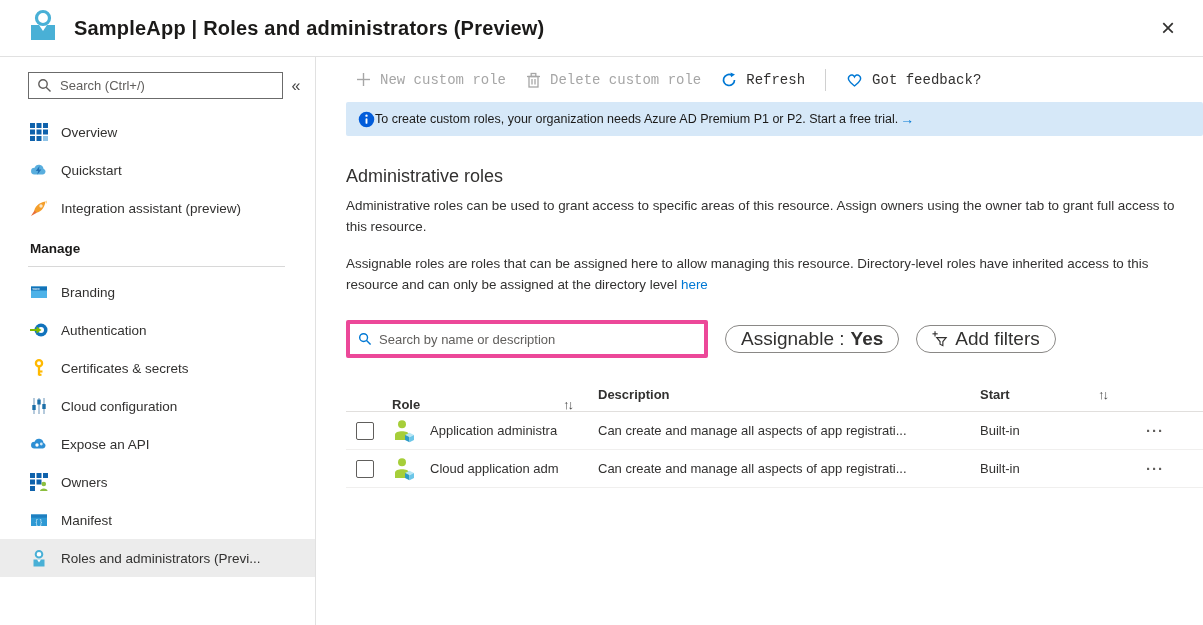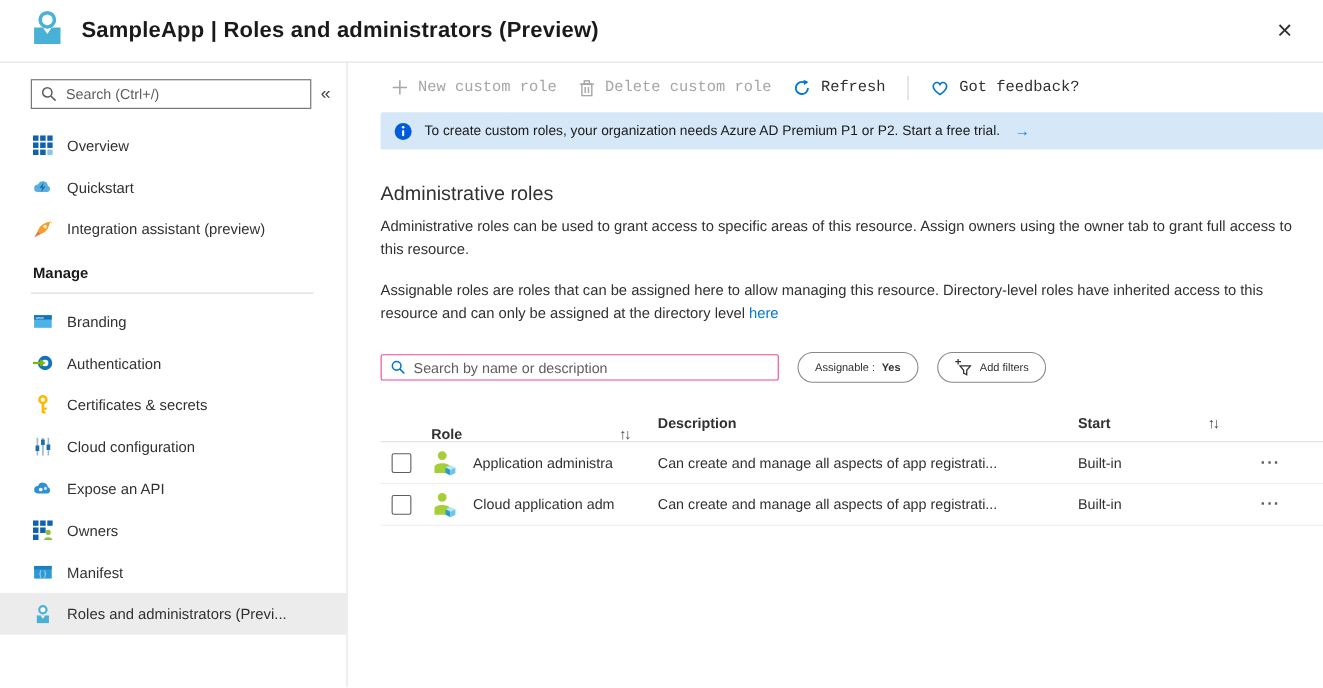--- a/index.html
+++ b/index.html
@@ -37,39 +37,39 @@
 
   
   .main { flex:1; display:flex; flex-direction:column; min-width:0; }
   .toolbar { height:45px; flex:0 0 45px; display:flex; align-items:center; padding-left:30px; }
   .tb-btn { display:flex; align-items:center; gap:9px; font-size:14px; color:#323130;
     background:none; border:none; cursor:pointer; padding:6px 10px; font-family:Liberation Mono, monospace; }
   .tb-btn.disabled { color:#a6a6a6; cursor:default; }
   .tb-sep { width:1px; height:22px; background:#d0d0d0; margin:0 10px; }
 
   .banner { margin-left:30px; height:34px; flex:0 0 34px; background:#d6e8f8;
-    border-radius:2px; display:flex; align-items:center; padding:0 12px; gap:11px;
+    border-radius:2px; display:flex; align-items:center; padding:0 12px; 
     font-size:12.5px; color:#1b1a19; }
   .banner .arrow { color:#0078d4; font-size:14px; margin-left:2px; }
 
   .content { padding:30px 0 0 30px; flex:1; min-height:0; }
   .text-block { padding-right:28px; }
   .page-h2 { font-size:18px; font-weight:400; color:#323130; margin-bottom:8px; }
   .para { font-size:13.4px; line-height:21px; color:#323130; }
   .para + .para { margin-top:16px; }
   .link { color:#0078d4; text-decoration:none; cursor:pointer; }
 
   .filter-row { margin-top:25px; display:flex; align-items:center; gap:17px; }
-  .main-search { width:362px; height:24px; border:1px solid #ec4899; border-radius:2px;
+  .main-search { width:362px; height:38px; border:4px solid #ec4899; border-radius:2px;
     display:flex; align-items:center; padding:0 8px; }
   .main-search input { border:none; outline:none; flex:1; font-size:13px; margin-left:7px;
     color:#323130; font-family:inherit; background:transparent; }
   .main-search input::placeholder { color:#605e5c; }
   .pill { height:28px; border:1px solid #8a8886; border-radius:14px; background:#fff;
-    display:flex; align-items:center; gap:6px; padding:0 15px; font-size:10px;
+    display:flex; align-items:center; gap:6px; padding:0 15px; font-size:19px;
     color:#323130; cursor:pointer; font-family:inherit;justify-content:center; }
   .pill b { font-weight:700; }
 
   .table { margin-top:18px; }
   .t-row { display:grid; grid-template-columns:46px 38px 168px 382px 118px 36px auto;
     align-items:center; }
   .t-head { height:36px; font-size:13px; font-weight:700; border-bottom:1px solid #e1dfdd; }
   .t-head .role-head { grid-column:2 / 4; display:flex; align-items:center; justify-content:space-between; padding-right:26px;margin-top:21px; }
   .t-body-row { height:38px; border-bottom:1px solid #f0efee; font-size:13px; }
   .cell-clip { overflow:hidden; white-space:nowrap; }

